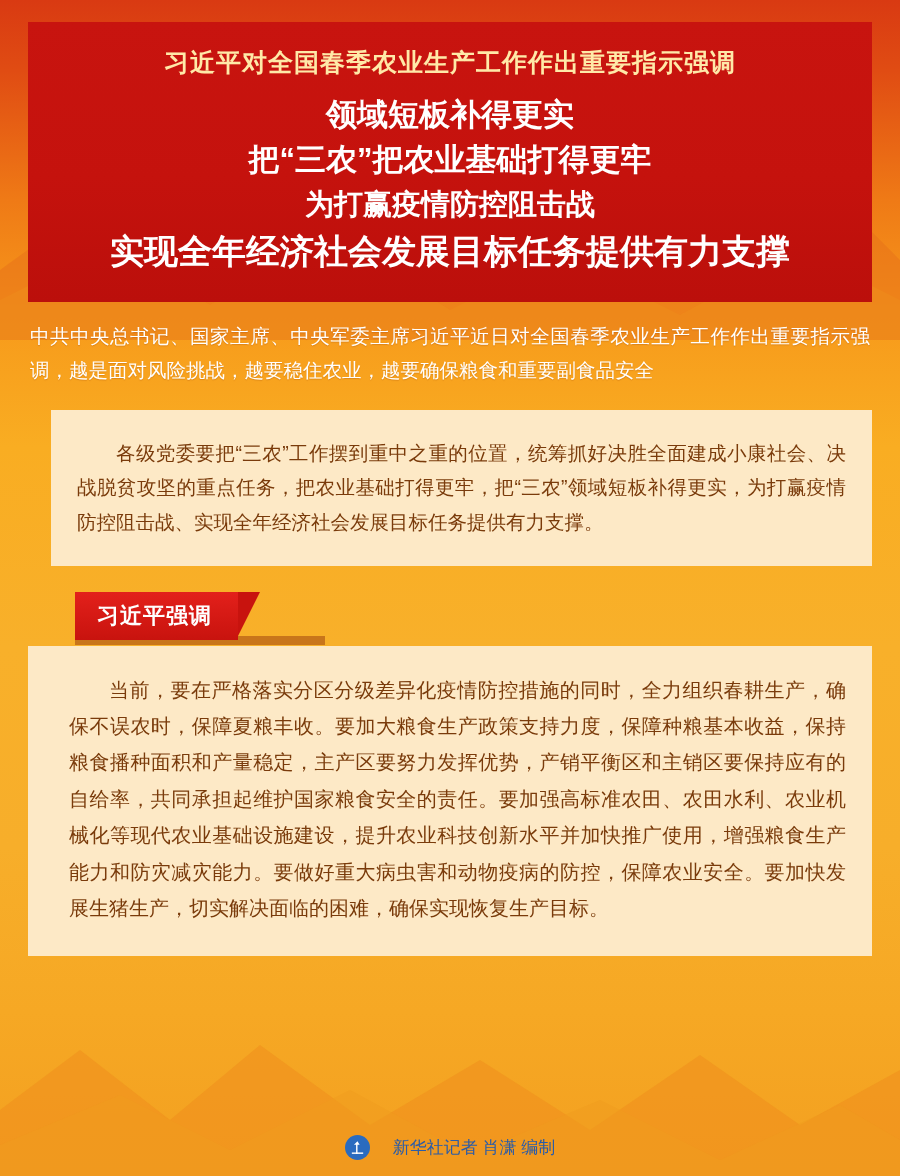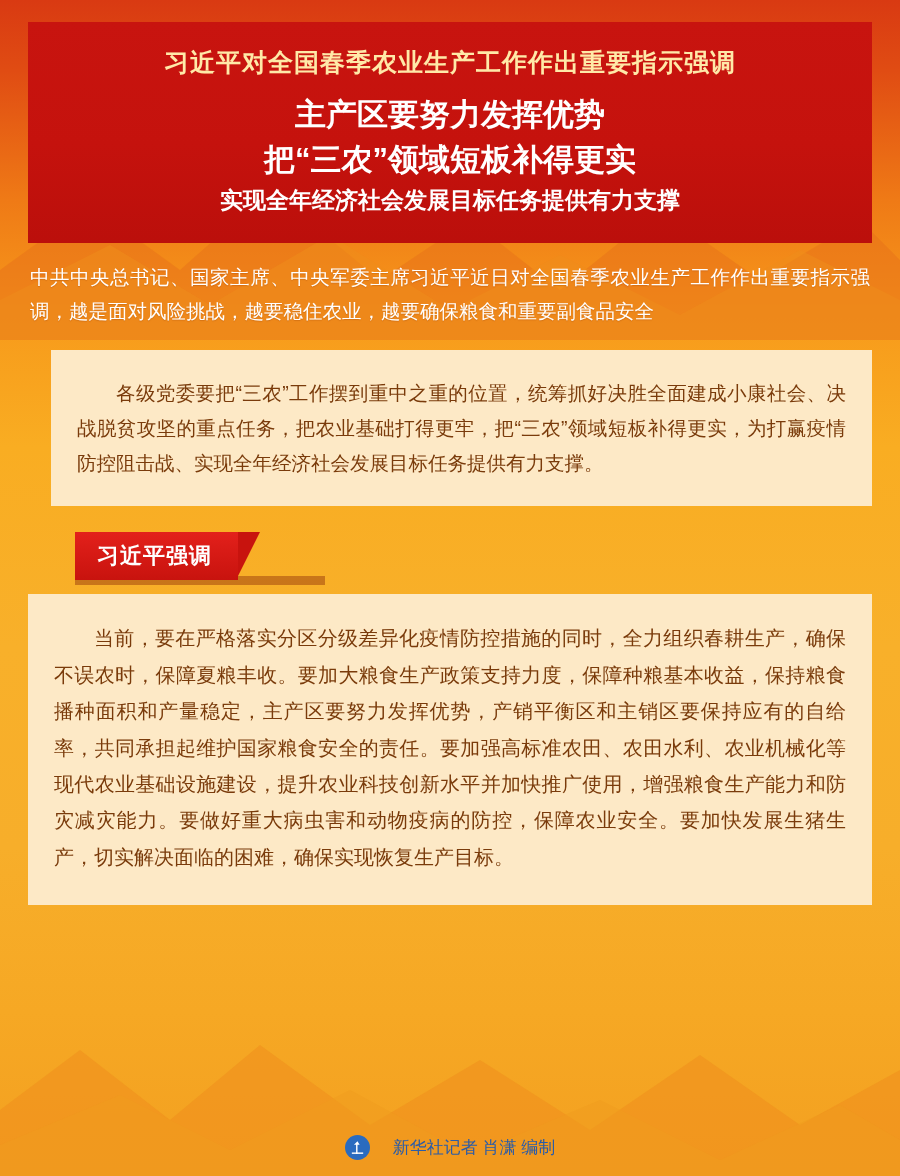--- a/index.html
+++ b/index.html
@@ -67,21 +67,21 @@
   .title-main {
     color: #ffffff;
     font-weight: bold;
     text-align: center;
     line-height: 1.48;
   }
   .title-main div { white-space: nowrap; }
   .tm1 { font-size: 31px; }
   .tm2 { font-size: 31px; }
   .tm3 { font-size: 29px; }
-  .tm4 { font-size: 23px; }
+  .tm4 { font-size: 34px; }
 
   
   .lead {
     color: #ffffff;
     font-size: 19.5px;
     line-height: 1.72;
     margin: 18px 2px 0 2px;
     text-align: justify;
     font-weight: 500;
     text-shadow: 0 1px 1px rgba(140,50,0,.25);
@@ -133,22 +133,22 @@
     bottom: -9px;
     width: 250px;
     height: 9px;
     background: #8d2f08;
     opacity: .45;
   }
 
   
   .panel2 {
     background: #fde9c6;
-    margin-top: 18px;
-    padding: 26px 26px 30px 26px;
+    margin-top: 10px;
+    padding: 26px 26px 30px 41px;
     box-sizing: border-box;
     color: #7a3b0b;
     font-size: 20px;
     line-height: 1.82;
     text-align: justify;
   }
   .panel2 p { margin: 0; text-indent: 2em; }
 
   
   .footer {
@@ -190,22 +190,23 @@
   <svg class="mountain mtn2" viewBox="0 0 900 180" preserveAspectRatio="none">
     <polygon points="0,180 0,110 80,50 170,120 260,45 370,125 480,60 590,130 700,55 800,125 900,70 900,180" fill="#ef8c1c" opacity="0.5"></polygon>
     <polygon points="0,180 0,145 120,95 230,150 350,90 470,155 600,100 720,160 840,105 900,140 900,180" fill="#f09c1e" opacity="0.5"></polygon>
   </svg>
 
   <div class="inner">
 
     <div class="title-block">
       <div class="title-line1">习近平对全国春季农业生产工作作出重要指示强调</div>
       <div class="title-main">
-        <div class="tm1">主产区要努力发挥优势</div>
-        <div class="tm2">把“三农”领域短板补得更实</div>
+        <div class="tm1">领域短板补得更实</div>
+        <div class="tm2">把“三农”把农业基础打得更牢</div>
+        <div class="tm3">为打赢疫情防控阻击战</div>
         <div class="tm4">实现全年经济社会发展目标任务提供有力支撑</div>
       </div>
     </div>
 
     <div class="lead">中共中央总书记、国家主席、中央军委主席习近平近日对全国春季农业生产工作作出重要指示强调，越是面对风险挑战，越要稳住农业，越要确保粮食和重要副食品安全</div>
 
     <div class="panel">
       <p>各级党委要把“三农”工作摆到重中之重的位置，统筹抓好决胜全面建成小康社会、决战脱贫攻坚的重点任务，把农业基础打得更牢，把“三农”领域短板补得更实，为打赢疫情防控阻击战、实现全年经济社会发展目标任务提供有力支撑。</p>
     </div>
 

